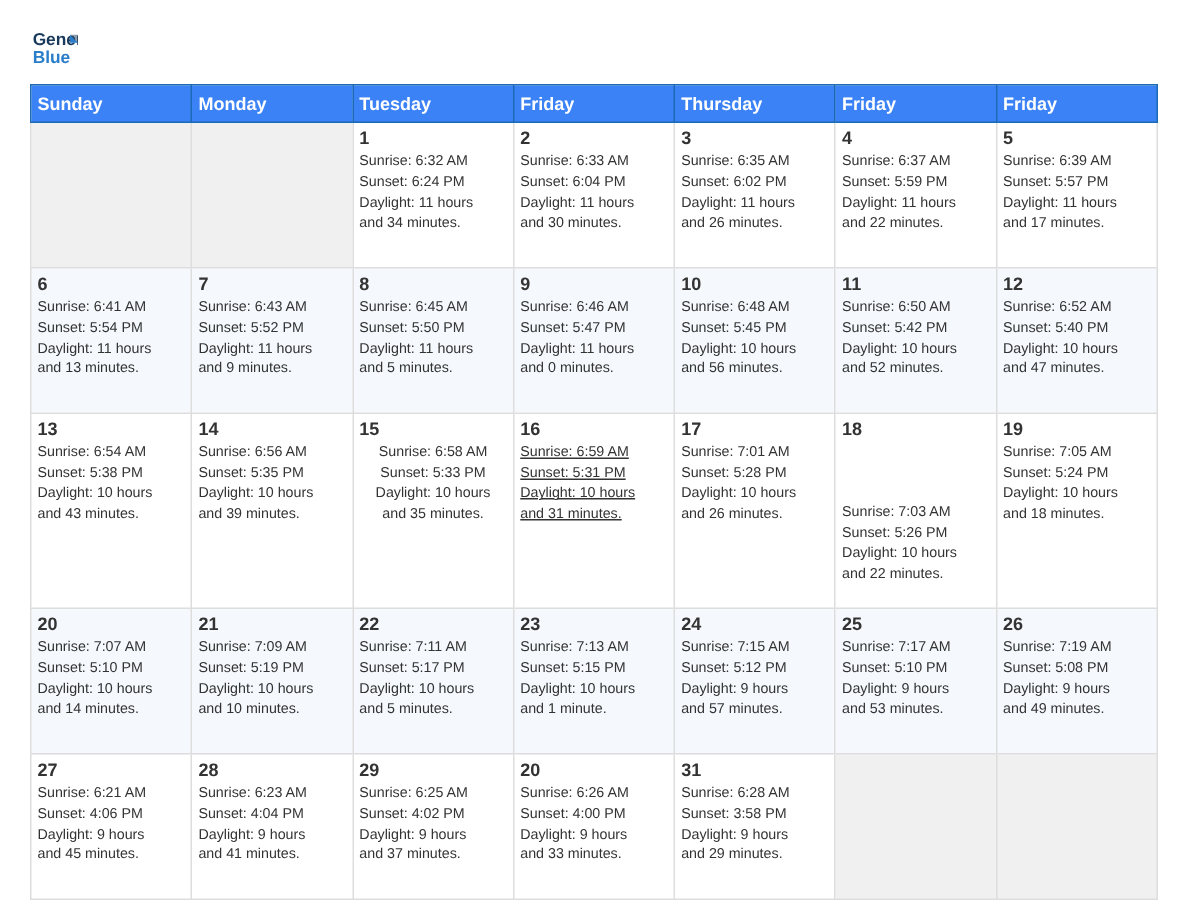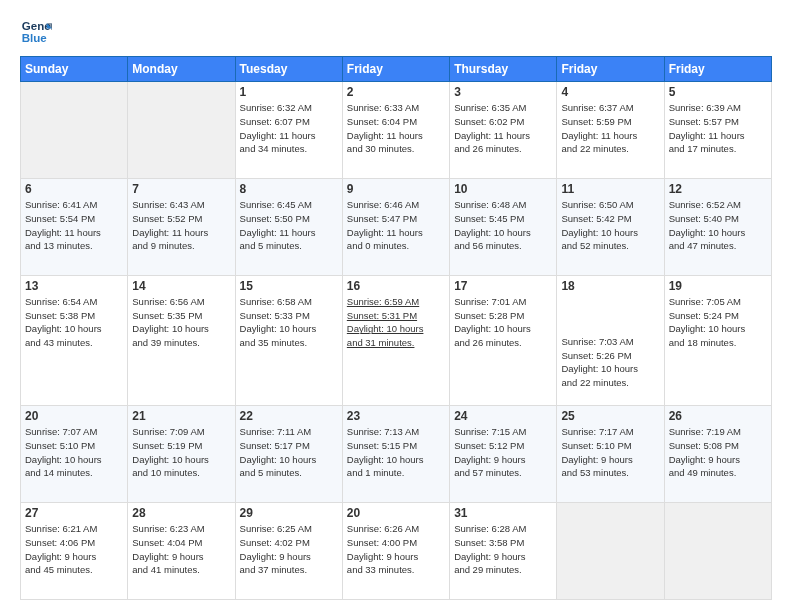--- a/index.html
+++ b/index.html
@@ -116,21 +116,21 @@
           <th>Friday</th>
         </tr>
     </thead>
     <tbody id="cal-body">
     <tr class="row-even">
           <td class="empty"></td>
           <td class="empty"></td>
           <td>
             <span class="day-num">1</span>
             <div class="day-info" style="white-space: pre-line;">Sunrise: 6:32 AM
-Sunset: 6:07 PM
+Sunset: 6:24 PM
 Daylight: 11 hours
 and 34 minutes.</div>
           </td>
           <td>
             <span class="day-num">2</span>
             <div class="day-info" style="white-space: pre-line;">Sunrise: 6:33 AM
 Sunset: 6:04 PM
 Daylight: 11 hours
 and 30 minutes.</div>
           </td>
@@ -217,21 +217,21 @@
           </td>
           <td>
             <span class="day-num">14</span>
             <div class="day-info" style="white-space: pre-line;">Sunrise: 6:56 AM
 Sunset: 5:35 PM
 Daylight: 10 hours
 and 39 minutes.</div>
           </td>
           <td>
             <span class="day-num">15</span>
-            <div class="day-info" style="white-space: pre-line;">Sunrise: 6:58 AM
+            <div class="day-info" style="white-space: pre-line; text-align: center;">Sunrise: 6:58 AM
 Sunset: 5:33 PM
 Daylight: 10 hours
 and 35 minutes.</div>
           </td>
           <td>
             <span class="day-num">16</span>
             <div class="day-info" style="white-space: pre-line; text-decoration: underline;">Sunrise: 6:59 AM
 Sunset: 5:31 PM
 Daylight: 10 hours
 and 31 minutes.</div>

